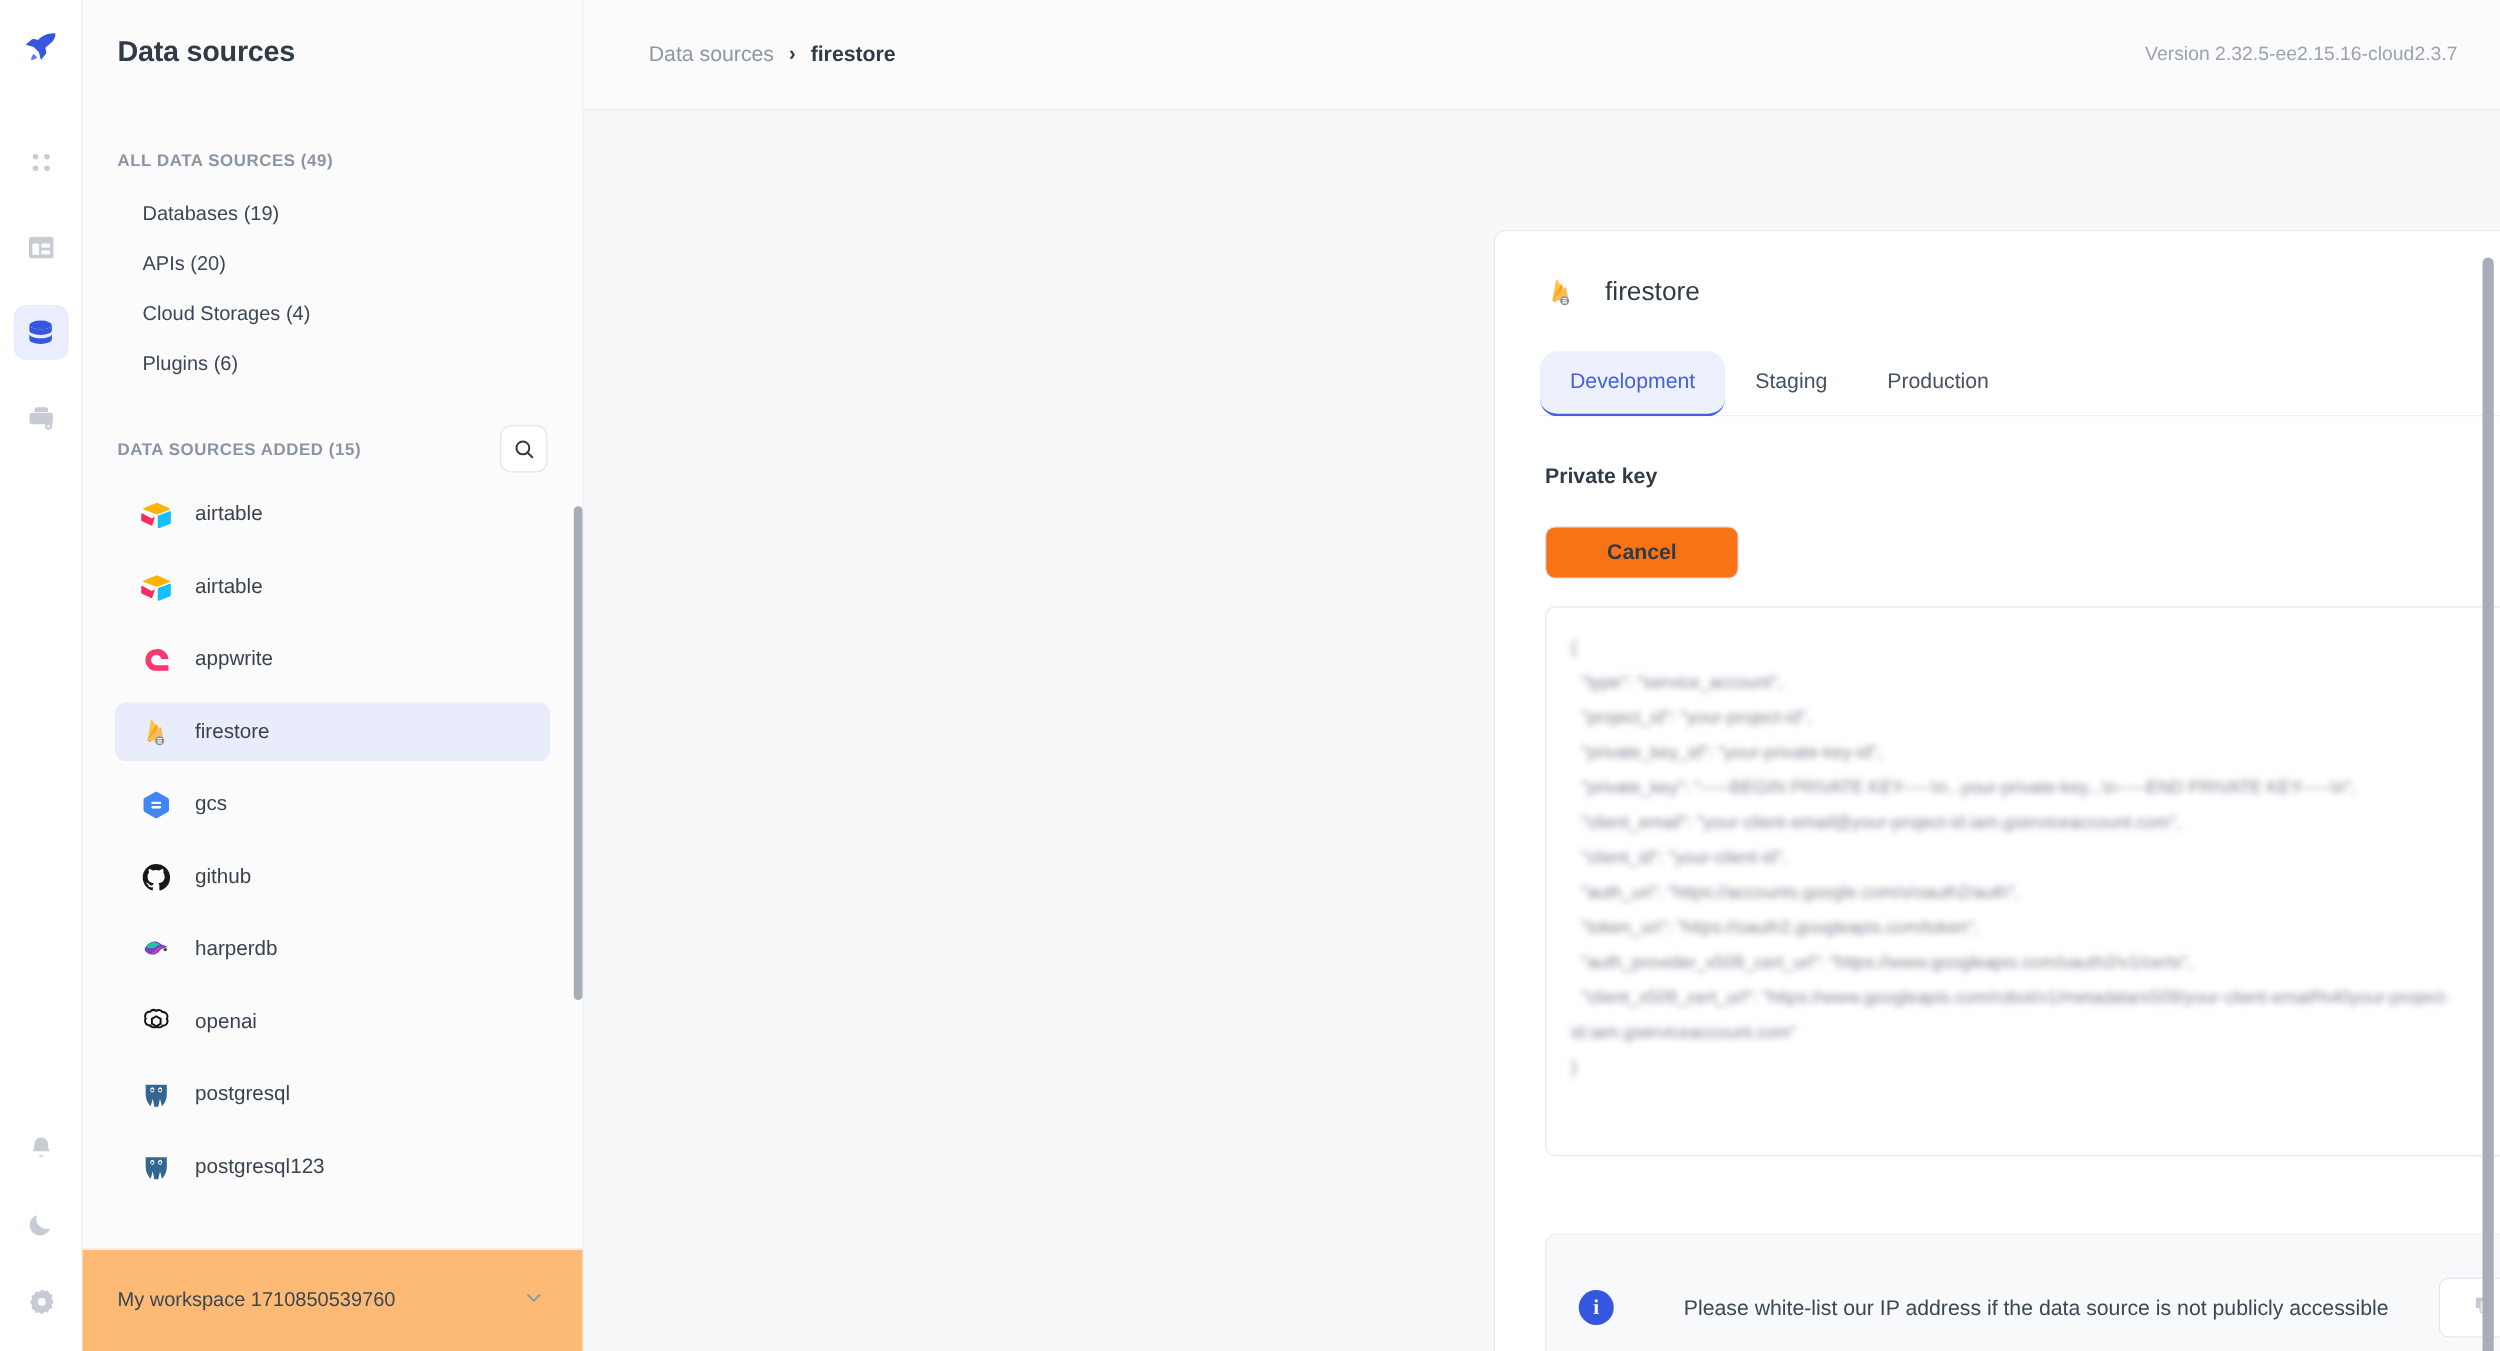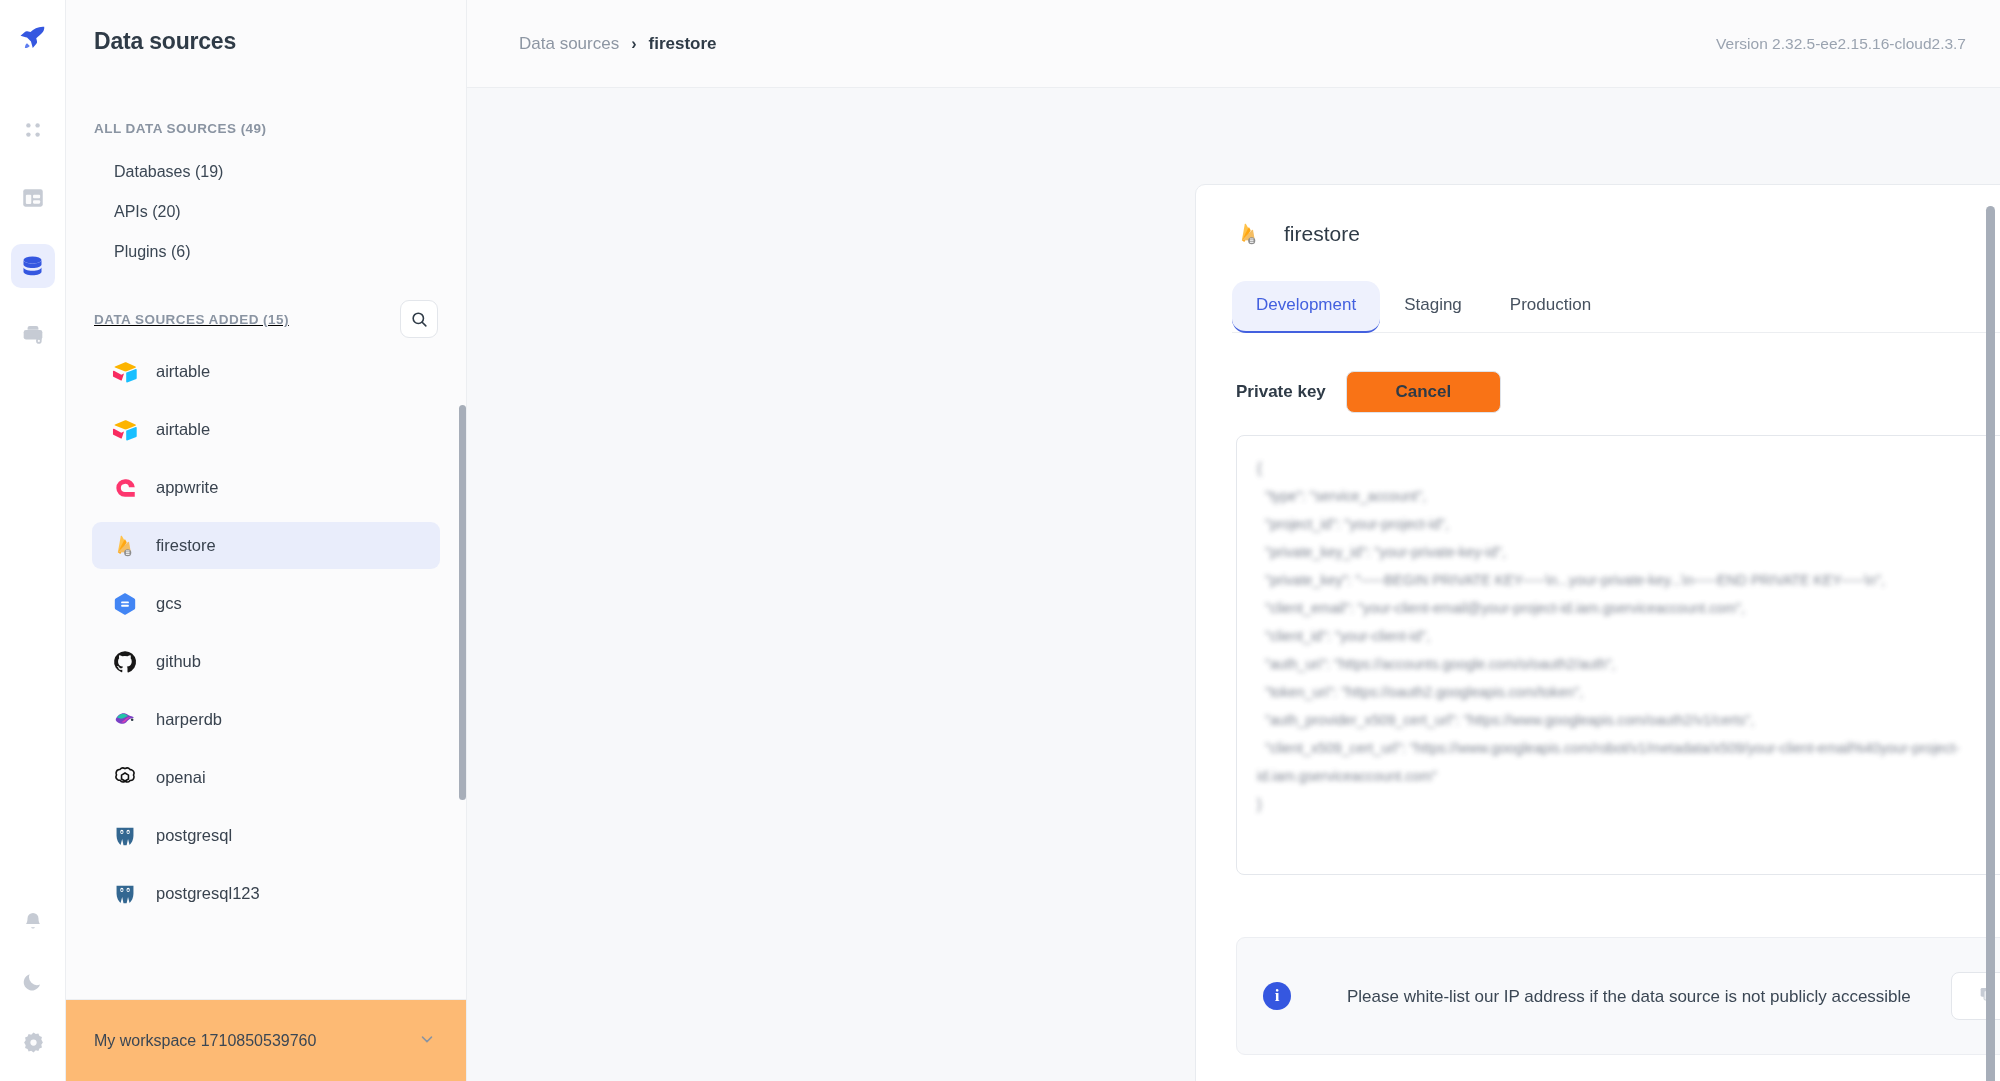--- a/index.html
+++ b/index.html
@@ -51,21 +51,21 @@
     letter-spacing: 0.45px; padding-left: 28px;
   }
   .all-src { margin-top: 66px; }
   .cat-list { margin-top: 16px; }
   .cat-item {
     font-size: 16px; color: #3b4754; padding: 11px 0 11px 48px;
     cursor: pointer;
   }
   .added-head {
     margin-top: 28px; display: flex; align-items: center;
-    justify-content: space-between; padding-right: 28px; text-decoration: underline;
+    justify-content: space-between; padding-right: 28px;
   }
   .search-btn {
     width: 38px; height: 38px; border: 1px solid #e3e6eb; border-radius: 9px;
     background: #fff; display: flex; align-items: center; justify-content: center;
     cursor: pointer;
   }
   .ds-list {
     margin-top: 10px; flex: 1 1 auto; overflow: hidden;
     padding: 0 26px 0 26px; position: relative; text-align: right;
   }
@@ -126,21 +126,21 @@
   }
   .tab.active {
     color: #4360df; background: #eef1fd;
     border-bottom: 2.5px solid #4360df;
     border-radius: 14px;
   }
   .pk-row {
     display: flex; align-items: center; margin: 38px 40px 0 40px;
     justify-content: space-between;
   }
-  .pk-left { display: flex; align-items: center; gap: 20px; }
+  .pk-left { display: flex; align-items: flex-start; gap: 30px; flex-direction: column; }
   .pk-label { font-size: 17px; color: #2f3b47; font-weight: 600; }
   .cancel-btn {
     width: 155px; height: 42px; border: 1px solid #dfe3e9; border-radius: 8px;
     background: #f97316; font-size: 17px; font-weight: 700; color: #2f3b47;
     cursor: pointer; font-family: "Liberation Sans", sans-serif;
   }
 
   .keybox {
     margin: 22px 40px 0 40px; height: 440px;
     border: 1px solid #e4e7ec; border-radius: 8px; background: #fff;
@@ -240,20 +240,21 @@
   </div>
 
   <div class="sidebar">
     <div class="sidebar-title">Data sources</div>
 
     <div class="sec-label all-src">ALL DATA SOURCES (49)</div>
 
     <div class="cat-list">
       <div class="cat-item">Databases (19)</div>
       <div class="cat-item">APIs (20)</div>
+      <div class="cat-item">Cloud Storages (4)</div>
       <div class="cat-item">Plugins (6)</div>
     </div>
 
     <div class="added-head">
       <div class="sec-label">DATA SOURCES ADDED (15)</div>
       <div class="search-btn">
         <svg width="19" height="19" viewBox="0 0 24 24" fill="none" stroke="#2f3b47" stroke-width="2">
           <circle cx="10.5" cy="10.5" r="6.5"></circle>
             <line x1="15.4" y1="15.4" x2="20" y2="20" stroke-linecap="round"></line>
         </svg>

